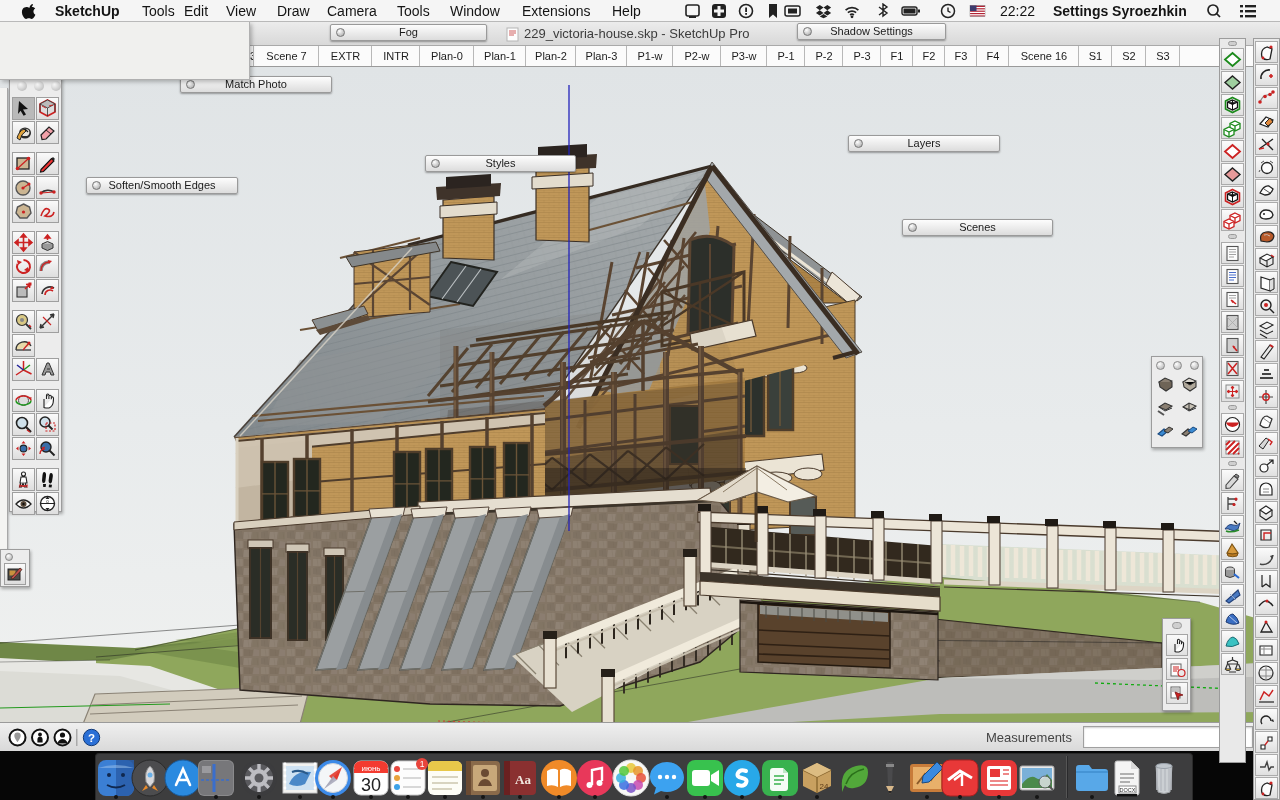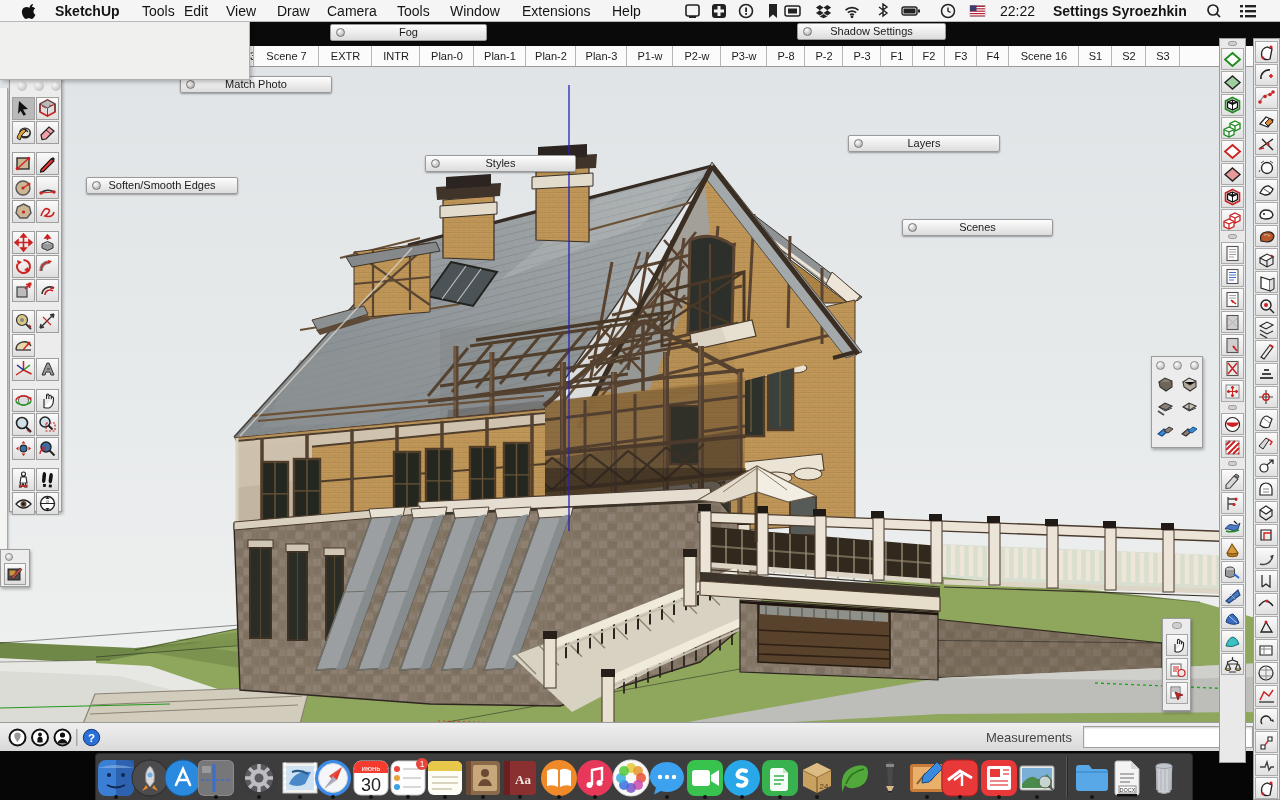--- a/index.html
+++ b/index.html
@@ -498,34 +498,41 @@
       </svg>
       <svg class="mi" style="left:1239px;top:3px" width="18" height="16" viewBox="0 0 18 16">
         <rect x="1" y="2" width="3" height="2.4" fill="#222"></rect>
         <rect x="6" y="2" width="11" height="2.4" fill="#222"></rect>
         <rect x="1" y="7" width="3" height="2.4" fill="#222"></rect>
         <rect x="6" y="7" width="11" height="2.4" fill="#222"></rect>
         <rect x="1" y="12" width="3" height="2.4" fill="#222"></rect>
         <rect x="6" y="12" width="11" height="2.4" fill="#222"></rect>
       </svg>
     </div>
+    <div class="abs" id="titlebar">
+      <svg style="position:absolute;left:506px;top:5px" width="14" height="15" viewBox="0 0 14 15">
+        <rect x="1" y="1" width="11" height="13" fill="#fdfdfd" stroke="#b5b5b5"></rect>
+        <path d="M3 4h7M3 6h7M3 8h5" stroke="#d06060" stroke-width="1"></path>
+      </svg>
+      <div class="t">229_victoria-house.skp - SketchUp Pro</div>
+    </div>
     <div class="abs" id="tabbar">
       <div class="tab" style="left:0;width:250px;border-right:none"></div>
       <div class="tab" style="left:250px;width:4px">3</div>
       <div class="tab" style="left:255px;width:64px">Scene 7</div>
       <div class="tab" style="left:320px;width:52px">EXTR</div>
       <div class="tab" style="left:373px;width:47px">INTR</div>
       <div class="tab" style="left:421px;width:53px">Plan-0</div>
       <div class="tab" style="left:475px;width:51px">Plan-1</div>
       <div class="tab" style="left:527px;width:49px">Plan-2</div>
       <div class="tab" style="left:577px;width:50px">Plan-3</div>
       <div class="tab" style="left:628px;width:45px">P1-w</div>
       <div class="tab" style="left:674px;width:47px">P2-w</div>
       <div class="tab" style="left:722px;width:45px">P3-w</div>
-      <div class="tab" style="left:768px;width:37px">P-8</div>
+      <div class="tab" style="left:768px;width:37px">P-1</div>
       <div class="tab" style="left:806px;width:37px">P-2</div>
       <div class="tab" style="left:844px;width:37px">P-3</div>
       <div class="tab" style="left:882px;width:31px">F1</div>
       <div class="tab" style="left:914px;width:31px">F2</div>
       <div class="tab" style="left:946px;width:31px">F3</div>
       <div class="tab" style="left:978px;width:31px">F4</div>
       <div class="tab" style="left:1010px;width:69px">Scene 16</div>
       <div class="tab" style="left:1080px;width:32px">S1</div>
       <div class="tab" style="left:1113px;width:33px">S2</div>
       <div class="tab" style="left:1147px;width:33px">S3</div>

